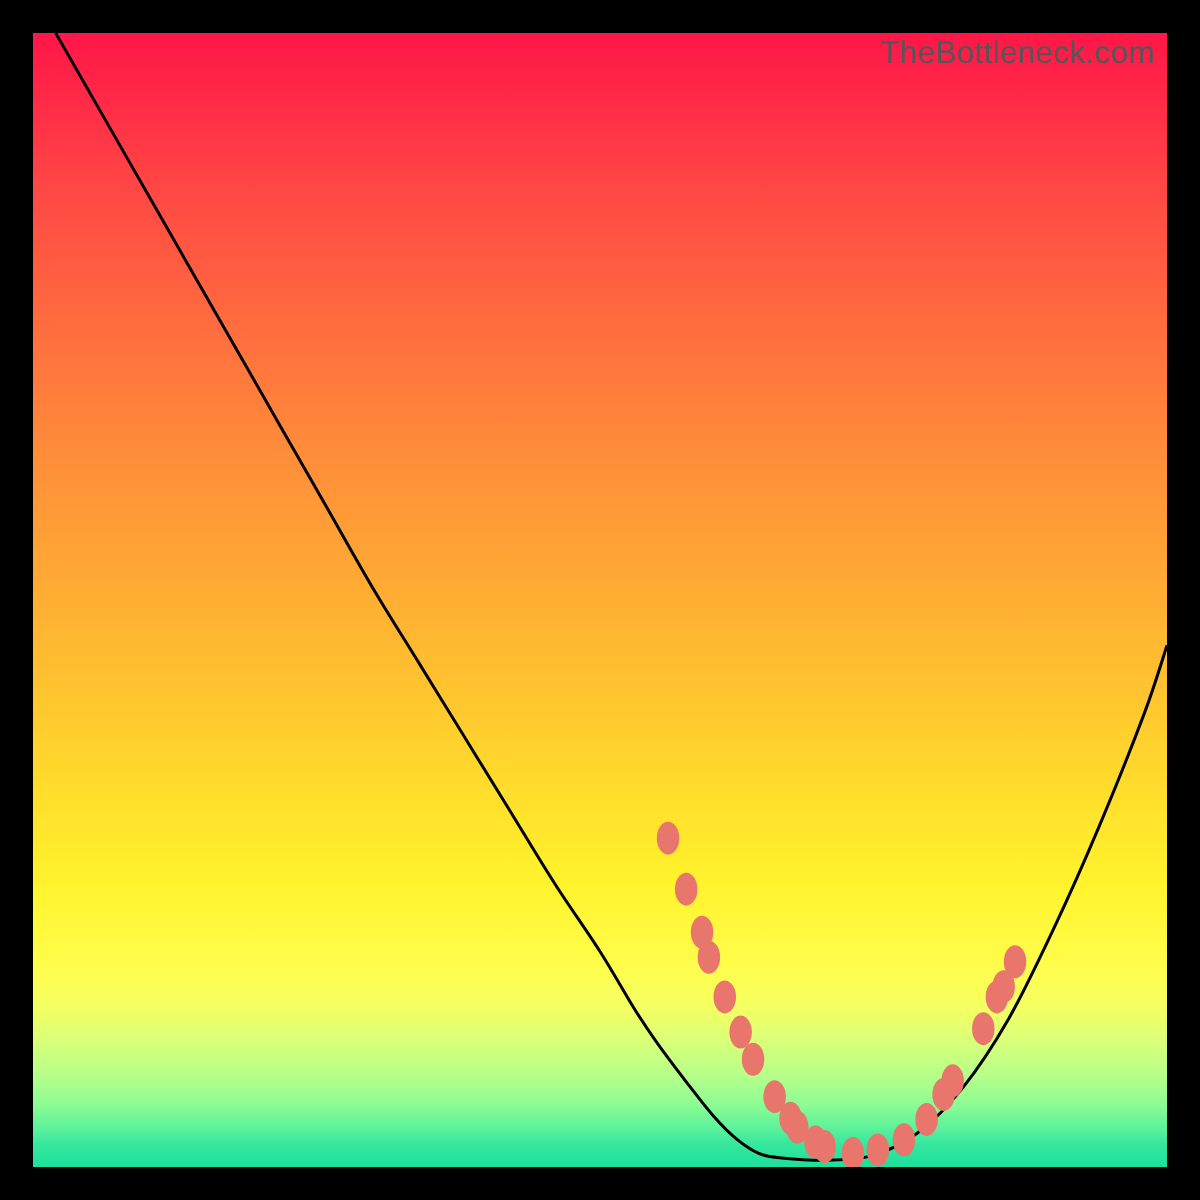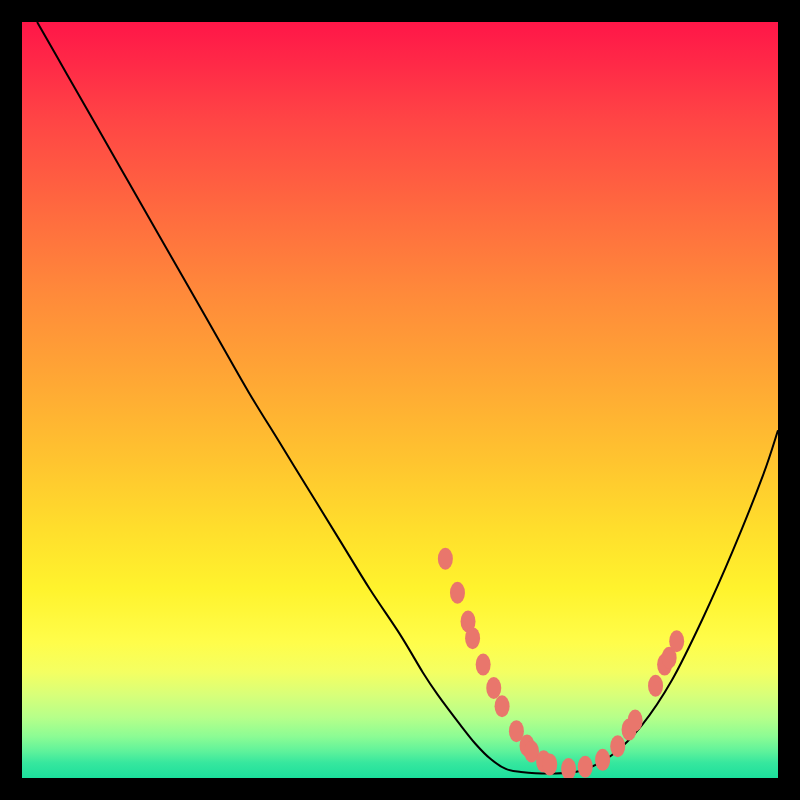--- a/index.html
+++ b/index.html
@@ -66,20 +66,21 @@
   }
   .dot {
     fill: #e9766c;
   }
 </style>
 </head>
 <body>
 
 <div class="frame">
   <div class="plot-area">
+    <div class="watermark">TheBottleneck.com</div>
     <svg id="chart-svg" width="756" height="756" viewBox="0 0 756 756">
         <path d="M 15.12 0.00 C 20.16 8.82, 35.28 35.28, 45.36 52.92 C 55.44 70.56, 65.52 88.20, 75.60 105.84 C 85.68 123.48, 95.76 141.12, 105.84 158.76 C 115.92 176.40, 126.00 194.04, 136.08 211.68 C 146.16 229.32, 156.24 246.96, 166.32 264.60 C 176.40 282.24, 186.48 299.88, 196.56 317.52 C 206.64 335.16, 216.72 353.43, 226.80 370.44 C 236.88 387.45, 246.96 403.20, 257.04 419.58 C 267.12 435.96, 277.20 452.34, 287.28 468.72 C 297.36 485.10, 307.44 501.48, 317.52 517.86 C 327.60 534.24, 337.68 551.25, 347.76 567.00 C 357.84 582.75, 369.18 598.50, 378.00 612.36 C 386.82 626.22, 394.38 640.08, 400.68 650.16 C 406.98 660.24, 409.50 664.02, 415.80 672.84 C 422.10 681.66, 432.18 694.89, 438.48 703.08 C 444.78 711.27, 448.56 716.31, 453.60 721.98 C 458.64 727.65, 463.68 732.94, 468.72 737.10 C 473.76 741.26, 478.80 744.79, 483.84 746.93 C 488.88 749.07, 491.40 749.20, 498.96 749.95 C 506.52 750.71, 519.12 751.72, 529.20 751.46 C 539.28 751.21, 549.36 751.46, 559.44 748.44 C 569.52 745.42, 579.60 740.88, 589.68 733.32 C 599.76 725.76, 609.84 715.68, 619.92 703.08 C 630.00 690.48, 640.08 675.36, 650.16 657.72 C 660.24 640.08, 670.32 618.66, 680.40 597.24 C 690.48 575.82, 700.56 553.14, 710.64 529.20 C 720.72 505.26, 733.32 473.76, 740.88 453.60 C 748.44 433.44, 753.48 415.80, 756.00 408.24" class="curve"></path>
         <ellipse cx="423.36" cy="536.76" rx="7.5" ry="11" class="dot"></ellipse>
         <ellipse cx="435.46" cy="570.78" rx="7.5" ry="11" class="dot"></ellipse>
         <ellipse cx="446.04" cy="599.51" rx="7.5" ry="11" class="dot"></ellipse>
         <ellipse cx="450.58" cy="616.14" rx="7.5" ry="11" class="dot"></ellipse>
         <ellipse cx="461.16" cy="642.60" rx="7.5" ry="11" class="dot"></ellipse>
         <ellipse cx="471.74" cy="666.04" rx="7.5" ry="11" class="dot"></ellipse>
         <ellipse cx="480.06" cy="684.18" rx="7.5" ry="11" class="dot"></ellipse>
         <ellipse cx="494.42" cy="709.13" rx="7.5" ry="11" class="dot"></ellipse>

